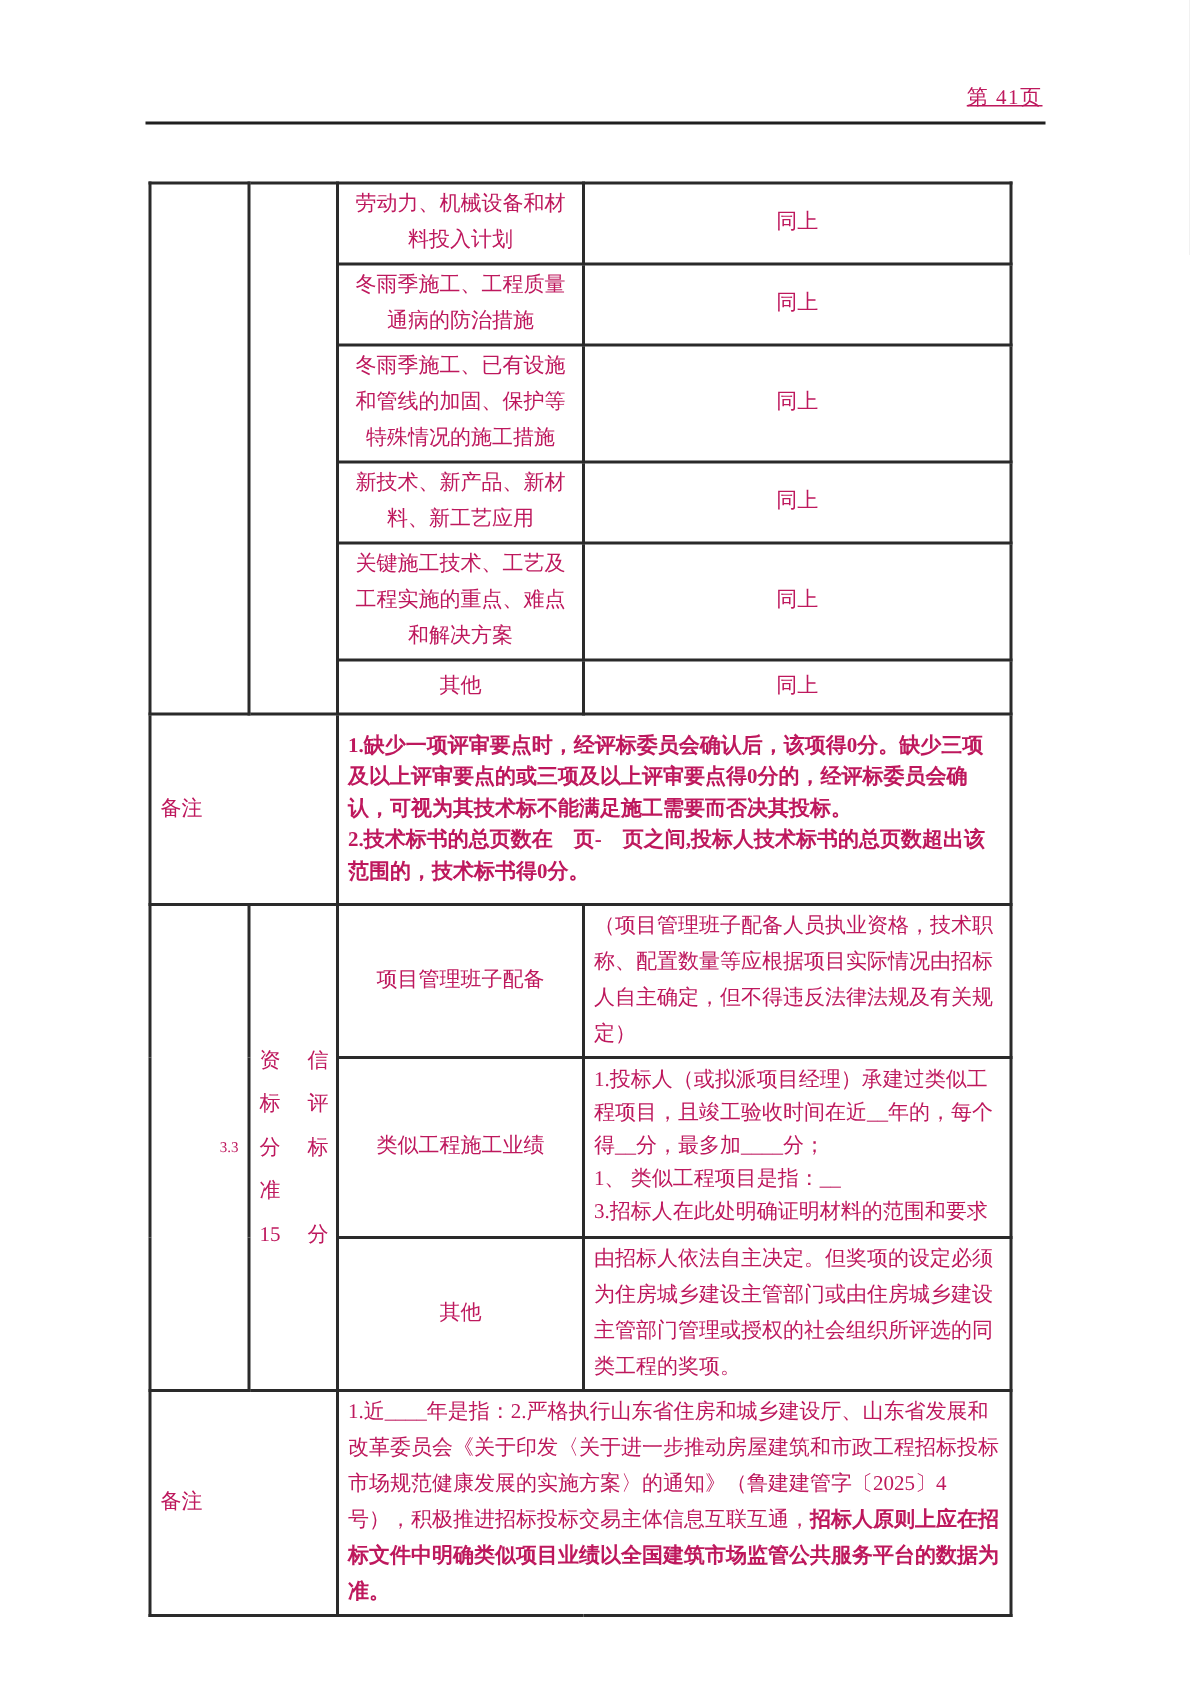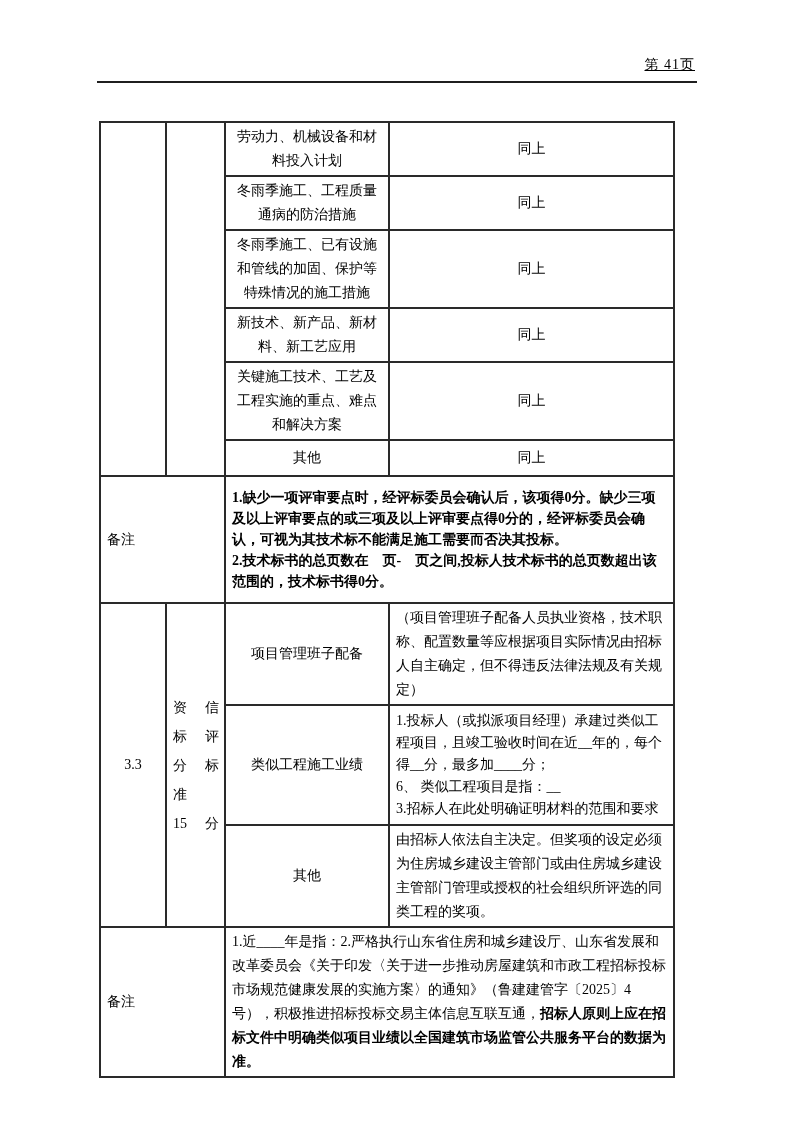--- a/index.html
+++ b/index.html
@@ -1,21 +1,21 @@
 <!DOCTYPE html>
 <html><head>
 <meta charset="utf-8">
 <style>
   html,body{margin:0;padding:0;background:#e8e8e8;}
   .page{
     position:relative;
     width:793px;height:1122px;
     background:#ffffff;
     font-family:"Liberation Serif","DejaVu Serif",serif;
-    color:#000000;
+    color:#be185d;
     overflow:hidden;
   }
   .page-num{
     position:absolute;
     top:56px;right:98px;
     font-size:14px;
     text-decoration:underline;
     letter-spacing:1px;
   }
   .header-rule{
@@ -41,22 +41,22 @@
   td.crit{
     text-align:center;
     line-height:24px;
     padding:2px 5px;
   }
   td.same{
     text-align:center;
     line-height:20px;
   }
   td.idcell{
-    text-align:center;
-    font-size:14px;
+    text-align:right;
+    font-size:10px;
   }
   td.catcell{padding:2px 6px;}
   .cat-line{
     width:46px;
     margin:0 auto;
     line-height:29px;
     text-align:justify;
     text-align-last:justify;
     -moz-text-align-last:justify;
   }
@@ -139,21 +139,21 @@
         <div class="cat-line" style="text-align-last:left">准</div>
         <div class="cat-line">15 分</div>
       </td>
       <td class="crit">项目管理班子配备</td>
       <td class="content lh24">（项目管理班子配备人员执业资格，技术职称、配置数量等应根据项目实际情况由招标人自主确定，但不得违反法律法规及有关规定）</td>
     </tr>
     <tr style="height:120px">
       <td class="crit">类似工程施工业绩</td>
       <td class="content">
         <div class="lh22">1.投标人（或拟派项目经理）承建过类似工程项目，且竣工验收时间在近__年的，每个得__分，最多加____分；</div>
-        <div class="lh22">6、 类似工程项目是指：__</div>
+        <div class="lh22">1、 类似工程项目是指：__</div>
         <div class="lh22">3.招标人在此处明确证明材料的范围和要求</div>
       </td>
     </tr>
     <tr style="height:98px">
       <td class="crit">其他</td>
       <td class="content lh24">由招标人依法自主决定。但奖项的设定必须为住房城乡建设主管部门或由住房城乡建设主管部门管理或授权的社会组织所评选的同类工程的奖项。</td>
     </tr>
 
     <tr style="height:124px">
       <td colspan="2" class="remark-label">备注</td>

